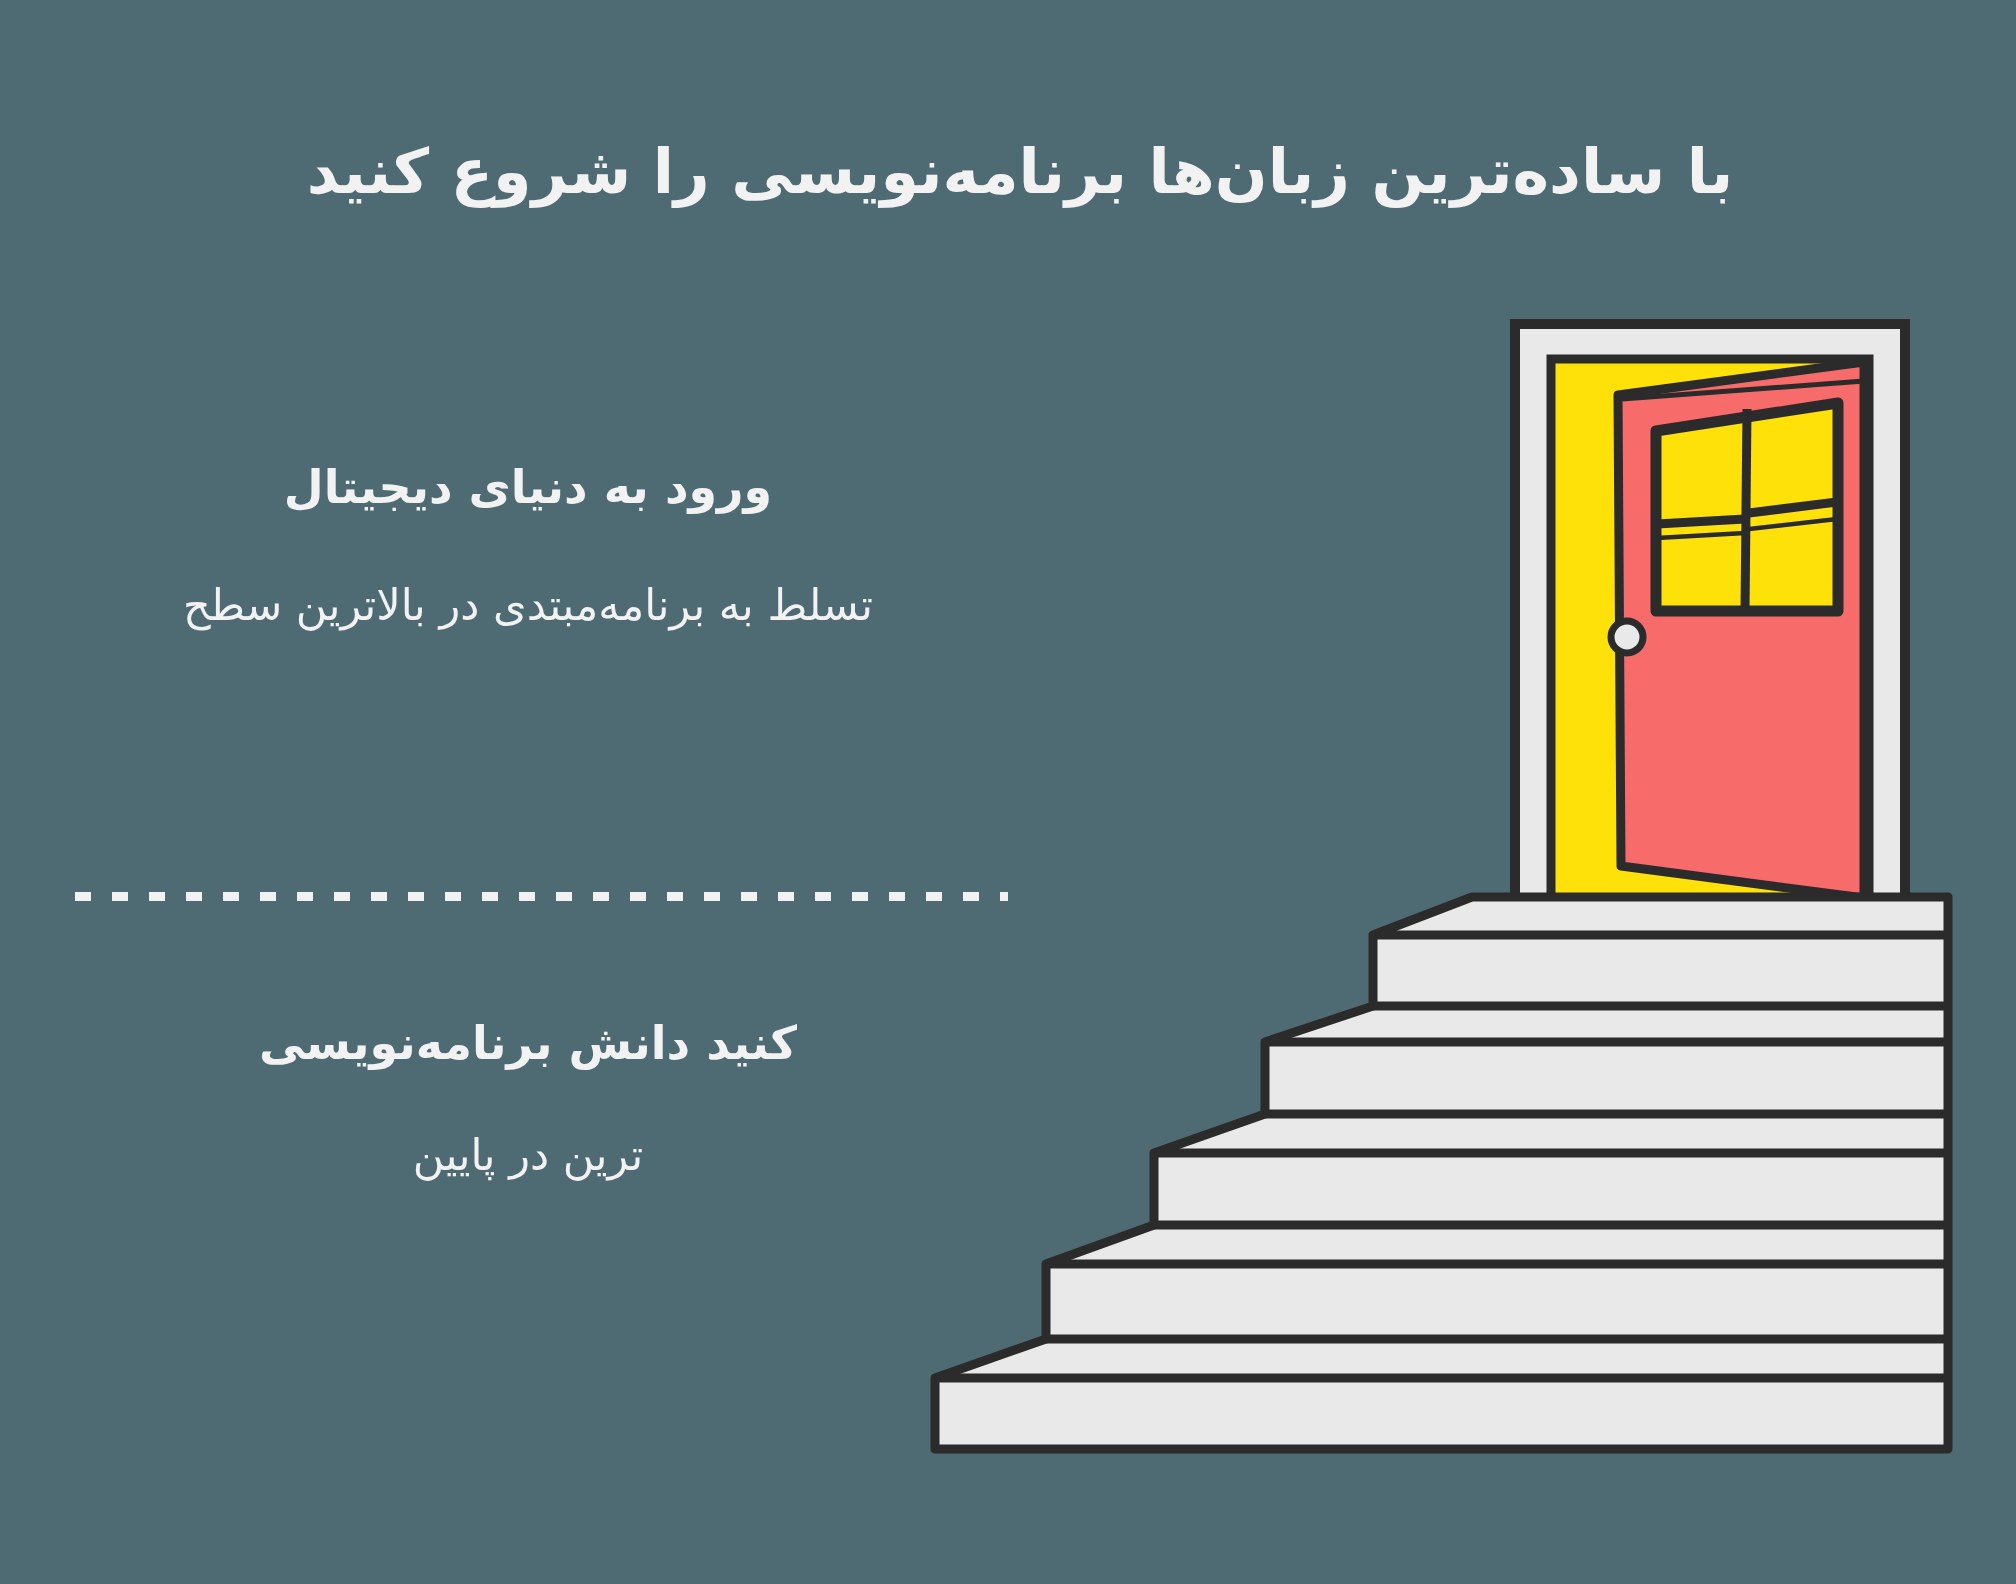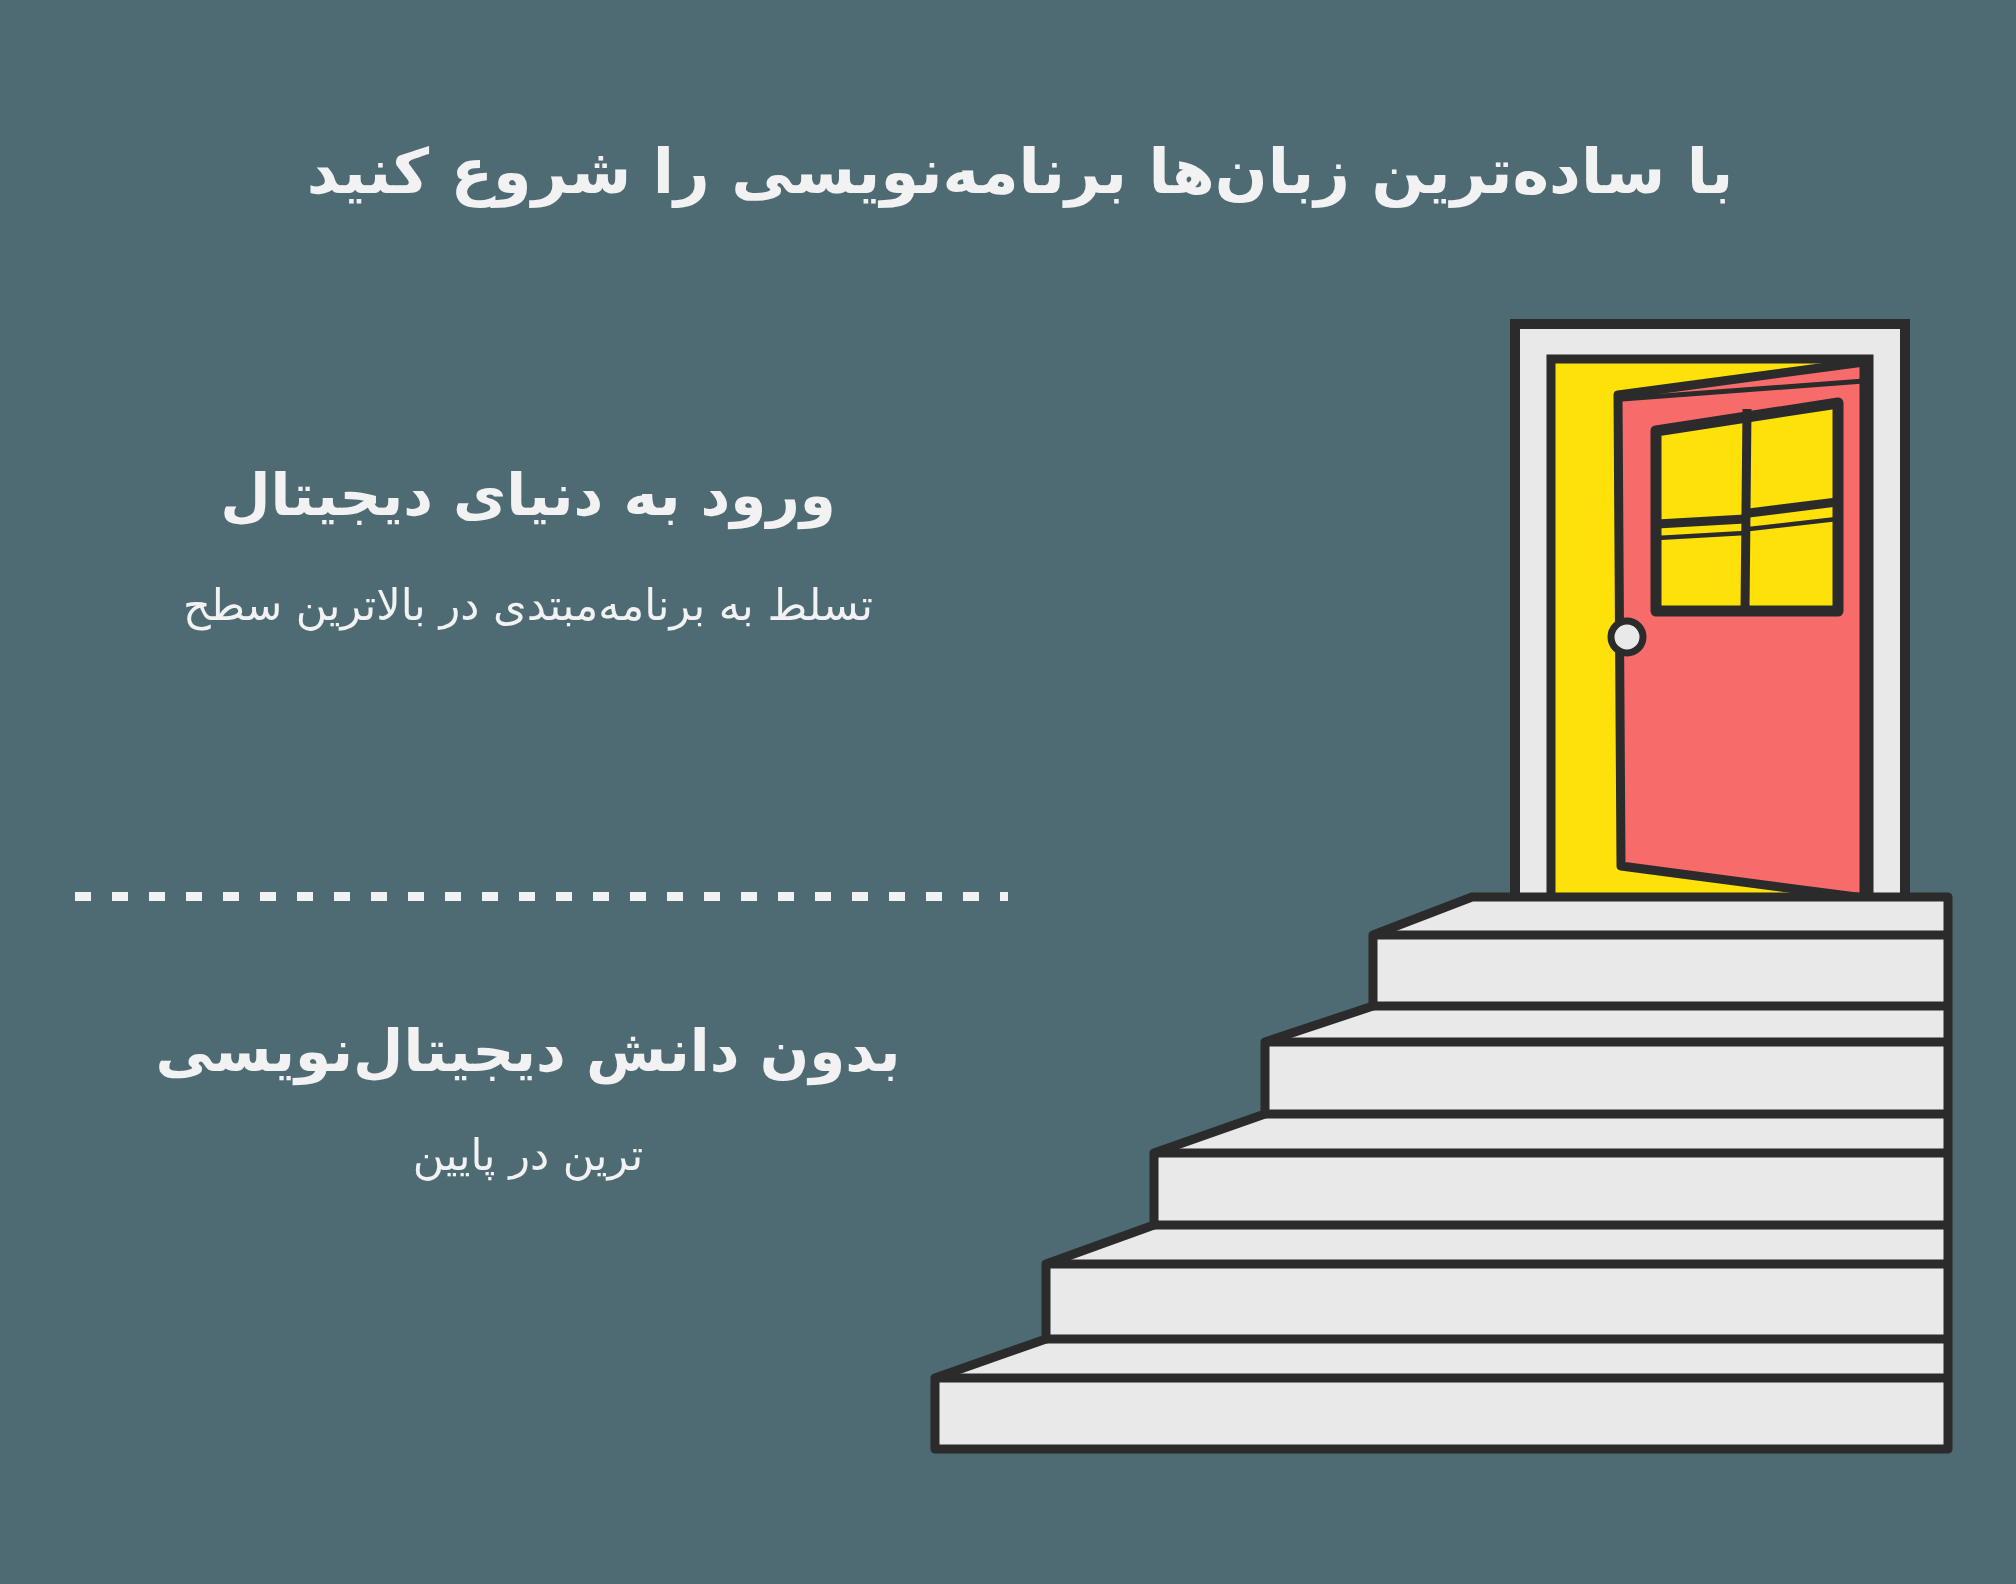--- a/index.html
+++ b/index.html
@@ -13,21 +13,21 @@
   .title{
     position:absolute;top:132px;left:12px;width:100%;
     margin:0;text-align:center;
     font-size:62px;font-weight:bold;line-height:1.3;
     color:var(--text,#F2F2F2);
   }
   .block{
     position:absolute;left:28px;width:1000px;
     text-align:center;color:var(--text,#F2F2F2);line-height:1.3;
   }
-  .block.heading{font-weight:bold;font-size:58px;}
+  .block.heading{font-weight:bold;font-size:46px;}
   .block.subheading{font-weight:normal;font-size:43px;}
   #top-heading{top:458px;}
   #top-subheading{top:578px;}
   #bottom-heading{top:1014px;}
   #bottom-subheading{top:1128px;}
   .divider{
     position:absolute;left:75px;top:892px;width:933px;height:9px;
     background:repeating-linear-gradient(to right,
       var(--divider,#F2F2F2) 0 16px, transparent 16px 37px);
   }
@@ -49,21 +49,21 @@
 <div class="stage">
 
   <h1 class="title" dir="rtl">با ساده‌ترین زبان‌ها برنامه‌نویسی را شروع کنید</h1>
 
   <div class="block heading" id="top-heading" dir="rtl">ورود به دنیای دیجیتال</div>
 
   <div class="block subheading" id="top-subheading" dir="rtl">تسلط به برنامه‌مبتدی در بالاترین سطح</div>
 
   <div class="divider"></div>
 
-  <div class="block heading" id="bottom-heading" dir="rtl">بدون دانش دیجیتال‌نویسی</div>
+  <div class="block heading" id="bottom-heading" dir="rtl">کنید دانش برنامه‌نویسی</div>
 
   <div class="block subheading" id="bottom-subheading" dir="rtl">ترین در پایین</div>
 
   <svg class="illustration" width="2016" height="1584" viewBox="0 0 2016 1584" xmlns="http://www.w3.org/2000/svg">
 
     <rect class="door-frame" x="1515" y="324" width="390" height="584"></rect>
 
     <rect class="doorway" x="1551" y="359" width="318" height="549"></rect>
 
     <polygon class="door" points="1618,395 1864,362 1864,898 1621,866"></polygon>

